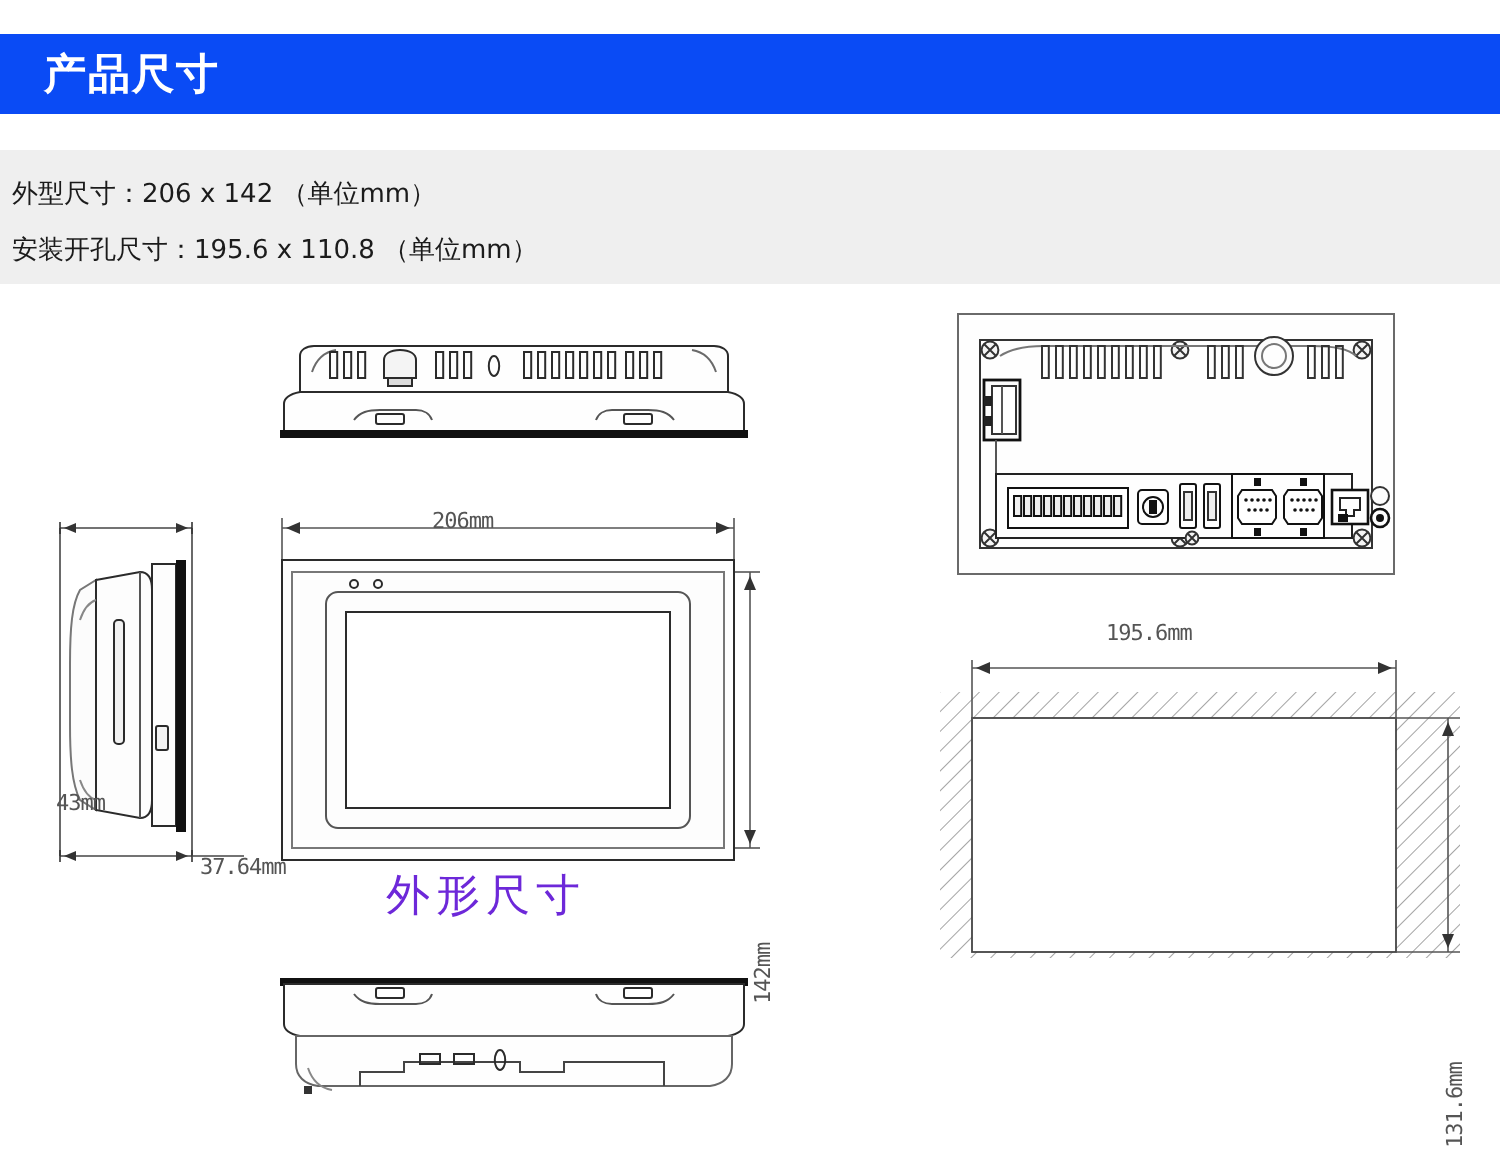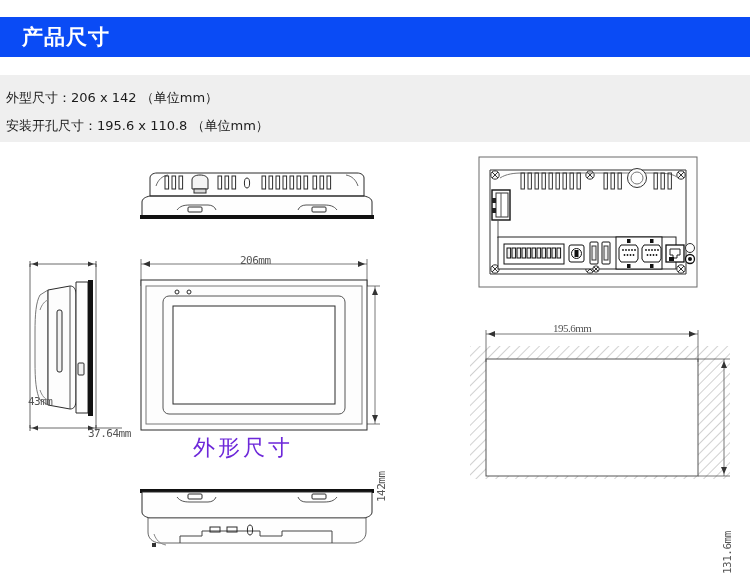--- a/index.html
+++ b/index.html
@@ -165,21 +165,21 @@
 
         <rect x="39" y="60" width="5" height="62" rx="2" fill="#f2f2f2"></rect>
 
         <rect x="60" y="113" width="6" height="12" rx="1" fill="#f2f2f2"></rect>
 
         <path d="M22,60 C24,54 27,51 30,50" stroke="#888"></path>
         <path d="M22,140 C24,146 27,149 30,150" stroke="#888"></path>
       </g>
     </svg>
     <div class="dim-text" style="left:28px; top:253px;">43mm</div>
-    <div class="dim-text" style="left:88px; top:285px;">37.64mm</div>
+    <div class="dim-text" style="left:100px; top:285px;">37.64mm</div>
 
     <svg class="drawing" style="left:132px; top:108px;" width="252" height="200" viewBox="0 0 252 200">
       <g fill="none" stroke="#555" stroke-width="0.8">
 
         <line x1="9" y1="9" x2="9" y2="36"></line>
         <line x1="235" y1="9" x2="235" y2="36"></line>
         <line x1="9" y1="14" x2="235" y2="14"></line>
         <path d="M11,14 l7,-3 l0,6 z" fill="#333" stroke="none"></path>
         <path d="M233,14 l-7,-3 l0,6 z" fill="#333" stroke="none"></path>
 
@@ -196,21 +196,21 @@
         <rect x="14" y="36" width="216" height="138" fill="#fdfdfd" stroke="#777"></rect>
 
         <rect x="31" y="46" width="182" height="118" rx="6" fill="#fdfdfd" stroke="#555"></rect>
 
         <rect x="41" y="56" width="162" height="98" fill="#ffffff" stroke="#2b2b2b"></rect>
 
         <circle cx="45" cy="42" r="2"></circle>
         <circle cx="57" cy="42" r="2"></circle>
       </g>
     </svg>
-    <div class="dim-text" style="left:216px; top:112px;margin-left:24px;">206mm</div>
+    <div class="dim-text" style="left:216px; top:112px;">206mm</div>
     <div class="dim-text vert" style="left:375px; top:360px;">142mm</div>
 
     <div class="caption" style="left:193px; top:291px;">外形尺寸</div>
 
     <svg class="drawing" style="left:132px; top:342px;" width="250" height="75" viewBox="0 0 250 75">
       <rect x="8" y="5" width="234" height="4" fill="#111"></rect>
       <g fill="none" stroke="#2b2b2b" stroke-width="1">
         <path d="M10,8 L10,28 C10,31 13,33 18,34 L232,34 C237,33 240,31 240,28 L240,8 Z" fill="#fefefe"></path>
         <path d="M45,13 C48,17 52,18 58,18 L76,18 C80,18 83,16 84,13" stroke="#555"></path>
         <rect x="56" y="10" width="14" height="5" rx="1"></rect>
@@ -368,18 +368,18 @@
         <path d="M26,20 l7,-3 l0,6 z" fill="#333" stroke="none"></path>
         <path d="M234,20 l-7,-3 l0,6 z" fill="#333" stroke="none"></path>
 
         <line x1="236" y1="45" x2="268" y2="45"></line>
         <line x1="236" y1="162" x2="268" y2="162"></line>
         <line x1="262" y1="45" x2="262" y2="162"></line>
         <path d="M262,47 l-3,7 l6,0 z" fill="#333" stroke="none"></path>
         <path d="M262,160 l-3,-7 l6,0 z" fill="#333" stroke="none"></path>
       </g>
     </svg>
-    <div class="dim-text" style="left:553px; top:180px;font-family:Liberation Serif, serif;">195.6mm</div>
+    <div class="dim-text" style="left:553px; top:168px;">195.6mm</div>
     <div class="dim-text vert" style="left:721px; top:432px;">131.6mm</div>
 
 
   </div>
 </div>
 
 </body></html>

